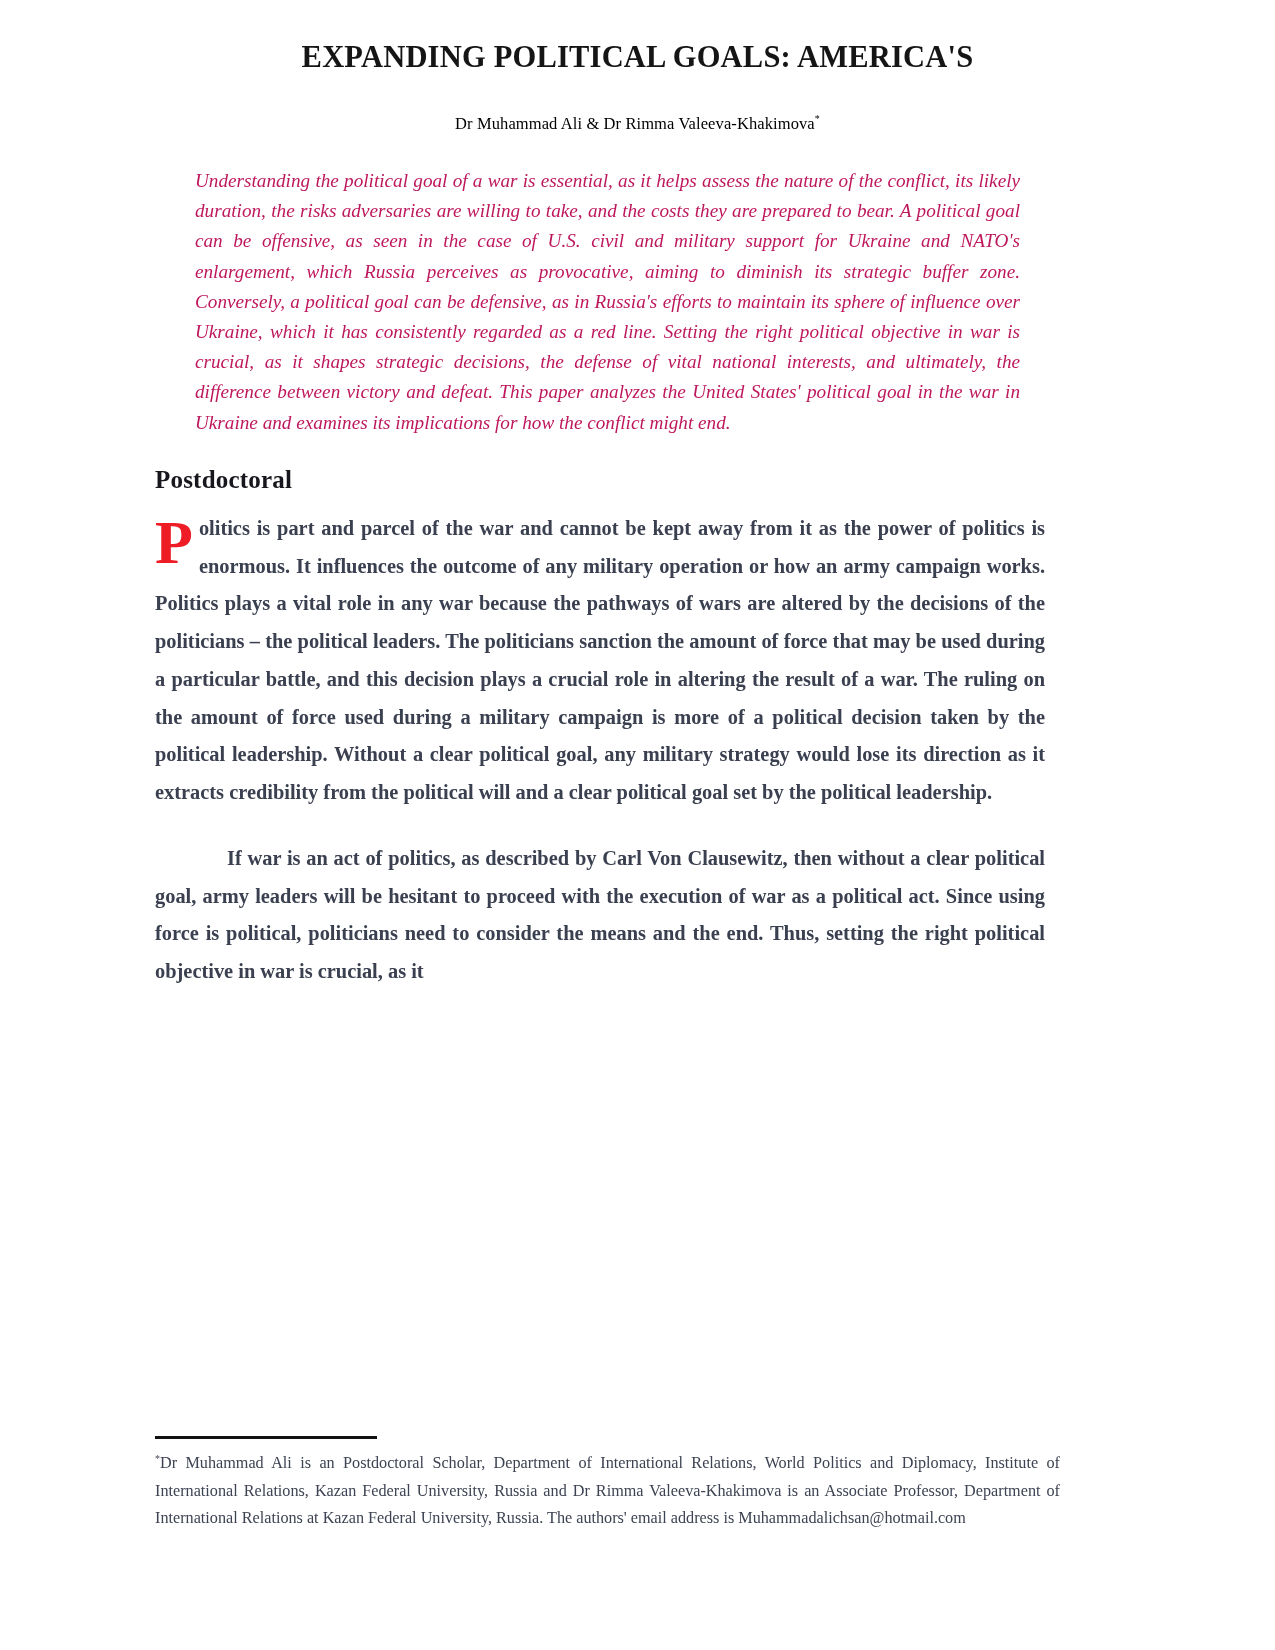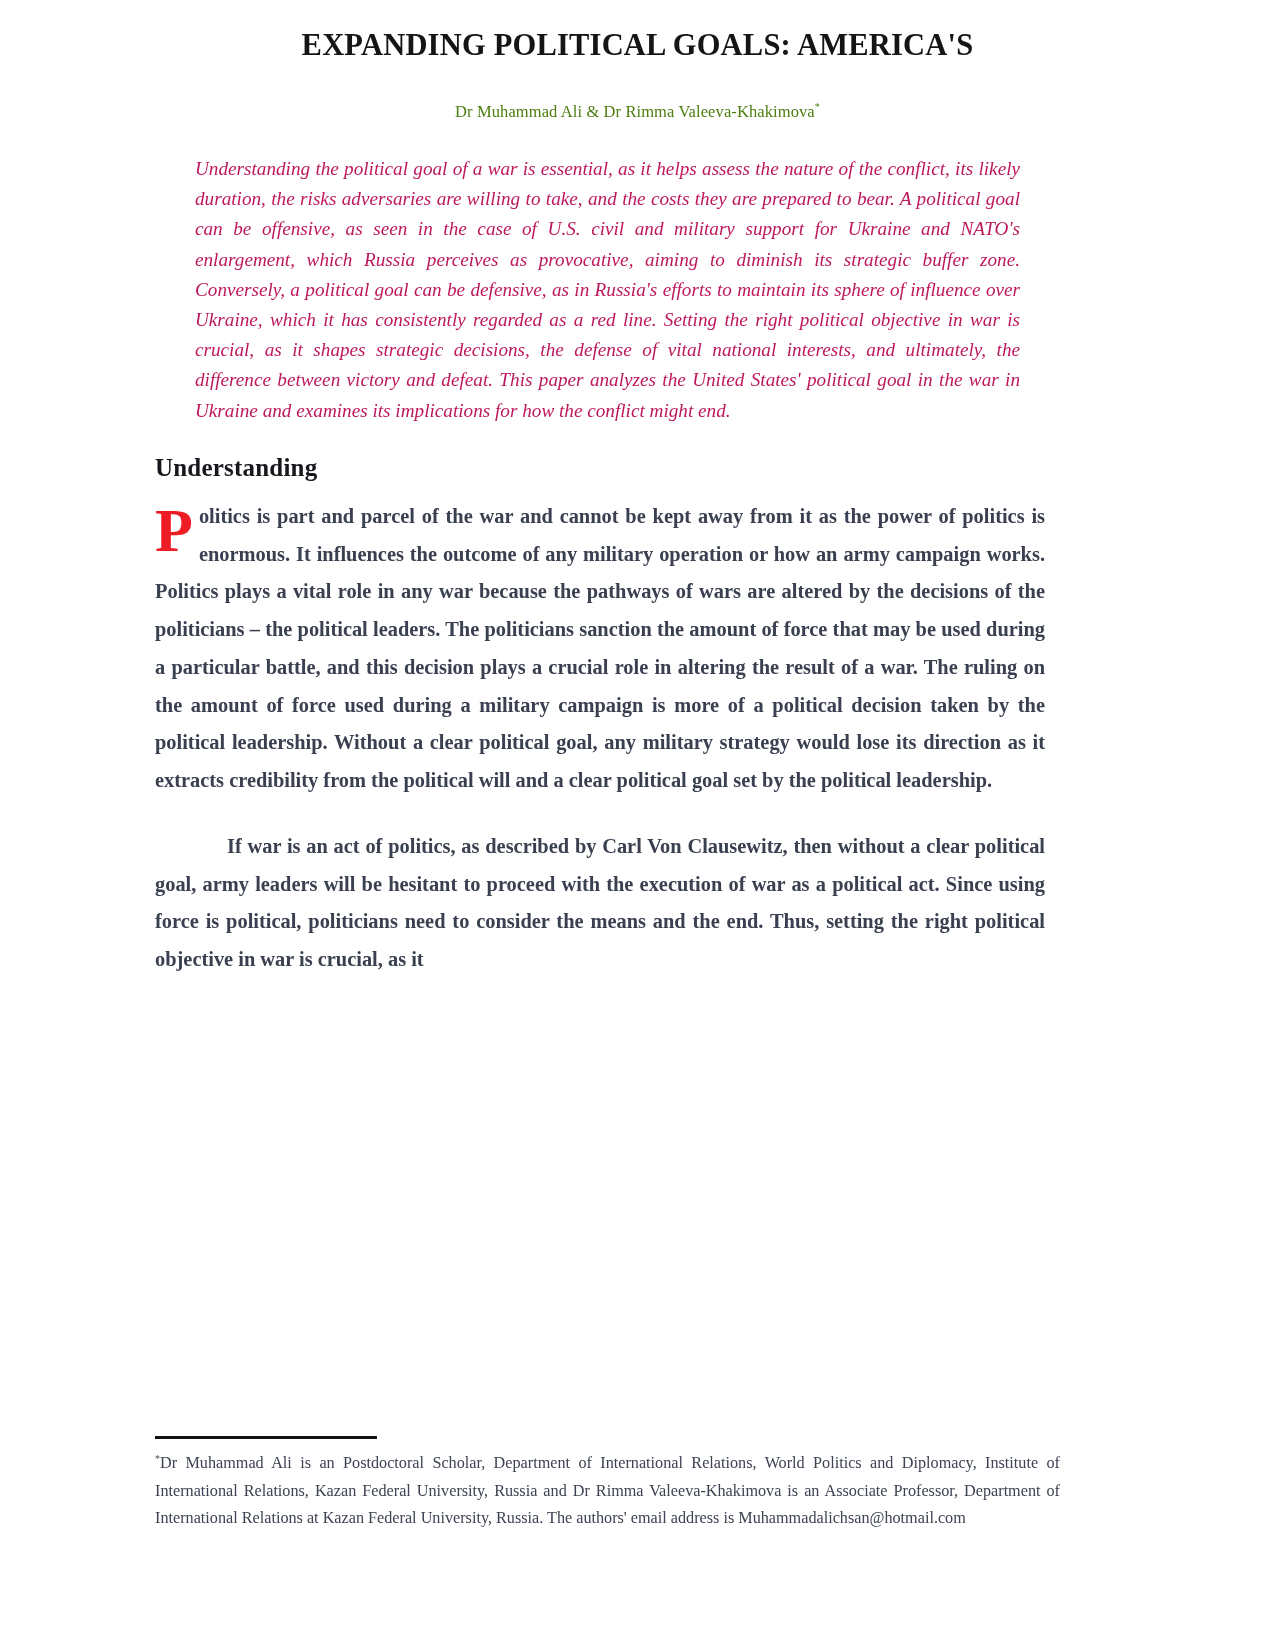--- a/index.html
+++ b/index.html
@@ -16,39 +16,39 @@
     width: 1275px;
     height: 1650px;
     margin: 0 auto;
     background: #ffffff;
     box-sizing: border-box;
     overflow: hidden;
   }
 
   
   .title-block {
-    padding-top: 24px;
+    padding-top: 36px;
     text-align: center;
   }
   .doc-title {
     font-family: "Liberation Serif", "DejaVu Serif", serif;
     font-weight: bold;
     font-size: 30.5px;
     line-height: 1.42;
     letter-spacing: 0.2px;
     color: #151515;
     margin: 0 150px;
     text-transform: uppercase;
   }
   .doc-title .tline { display: block; }
 
   .authors {
     margin-top: 34px;
     font-size: 16.5px;
-    color: #4d7c0f;
+    color: #000000;
     letter-spacing: 0.1px;
   }
   .authors sup {
     font-size: 10px;
     vertical-align: super;
   }
 
   
   .abstract-heading {
     margin-top: 40px;
@@ -156,21 +156,21 @@
       <span class="tline">EXPANDING POLITICAL GOALS: AMERICA'S</span>
     </h1>
     <div class="authors">
       <span>Dr Muhammad Ali &amp; Dr Rimma Valeeva-Khakimova</span><sup>*</sup>
     </div>
   </div>
 
   <p class="abstract-body">Understanding the political goal of a war is essential, as it helps assess the nature of the conflict, its likely duration, the risks adversaries are willing to take, and the costs they are prepared to bear. A political goal can be offensive, as seen in the case of U.S. civil and military support for Ukraine and NATO's enlargement, which Russia perceives as provocative, aiming to diminish its strategic buffer zone. Conversely, a political goal can be defensive, as in Russia's efforts to maintain its sphere of influence over Ukraine, which it has consistently regarded as a red line. Setting the right political objective in war is crucial, as it shapes strategic decisions, the defense of vital national interests, and ultimately, the difference between victory and defeat. This paper analyzes the United States' political goal in the war in Ukraine and examines its implications for how the conflict might end.</p>
 
 
-  <h2 class="section-heading">Understanding</h2>
+  <h2 class="section-heading">Postdoctoral</h2>
 
   <div class="body-col">
     <p class="body-par dropcap-par">Politics is part and parcel of the war and cannot be kept away from it as the power of politics is enormous. It influences the outcome of any military operation or how an army campaign works. Politics plays a vital role in any war because the pathways of wars are altered by the decisions of the politicians – the political leaders. The politicians sanction the amount of force that may be used during a particular battle, and this decision plays a crucial role in altering the result of a war. The ruling on the amount of force used during a military campaign is more of a political decision taken by the political leadership. Without a clear political goal, any military strategy would lose its direction as it extracts credibility from the political will and a clear political goal set by the political leadership.</p>
     <p class="body-par indent">If war is an act of politics, as described by Carl Von Clausewitz, then without a clear political goal, army leaders will be hesitant to proceed with the execution of war as a political act. Since using force is political, politicians need to consider the means and the end. Thus, setting the right political objective in war is crucial, as it</p>
   </div>
 
   <div class="footnote-zone">
     <div class="footnote-rule"></div>
     <p class="footnote-text"><sup>*</sup><span>Dr Muhammad Ali is an Postdoctoral Scholar, Department of International Relations, World Politics and Diplomacy, Institute of International Relations, Kazan Federal University, Russia and Dr Rimma Valeeva-Khakimova is an Associate Professor, Department of International Relations at Kazan Federal University, Russia. The authors' email address is  Muhammadalichsan@hotmail.com</span></p>
   </div>

